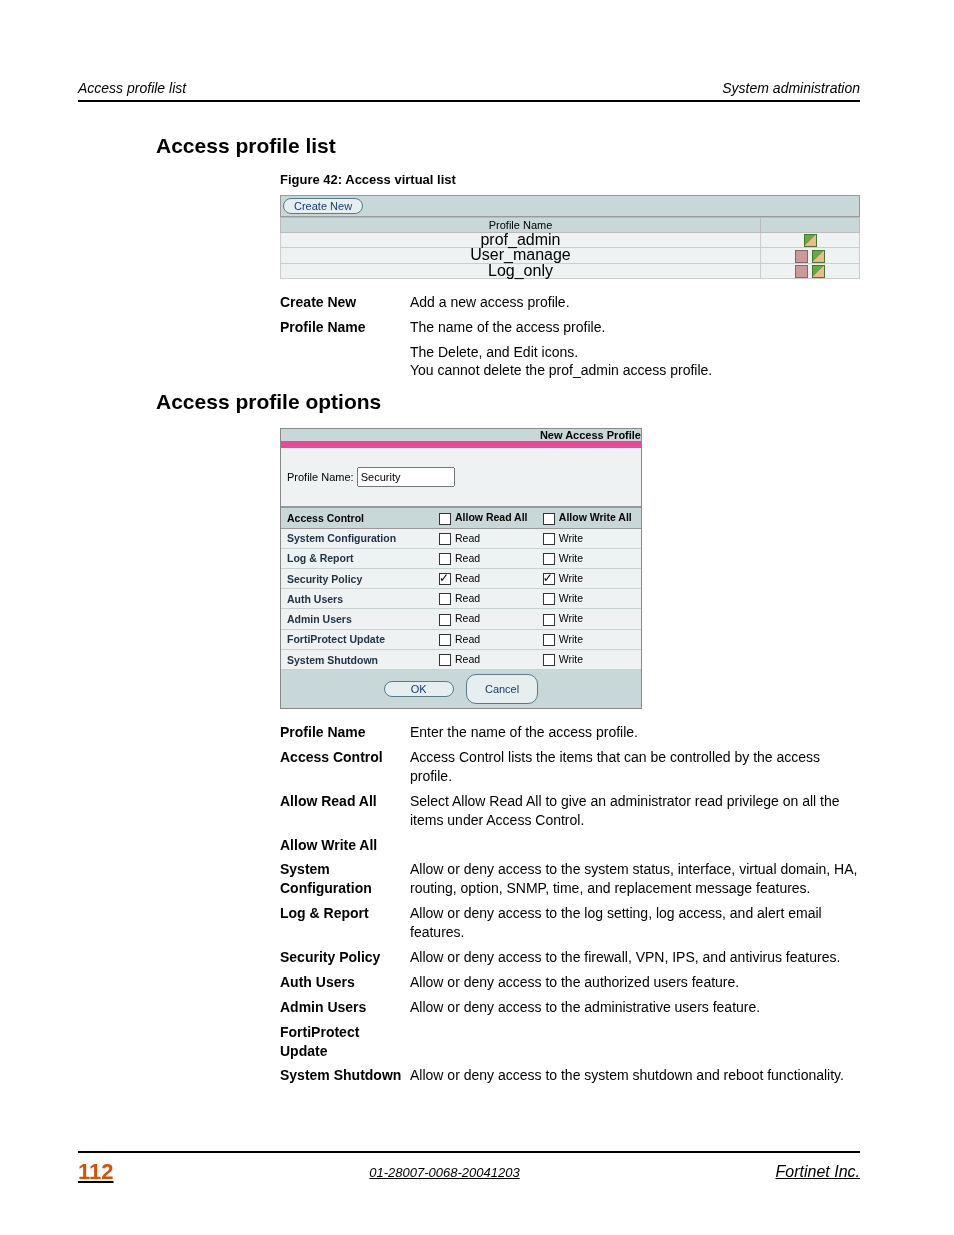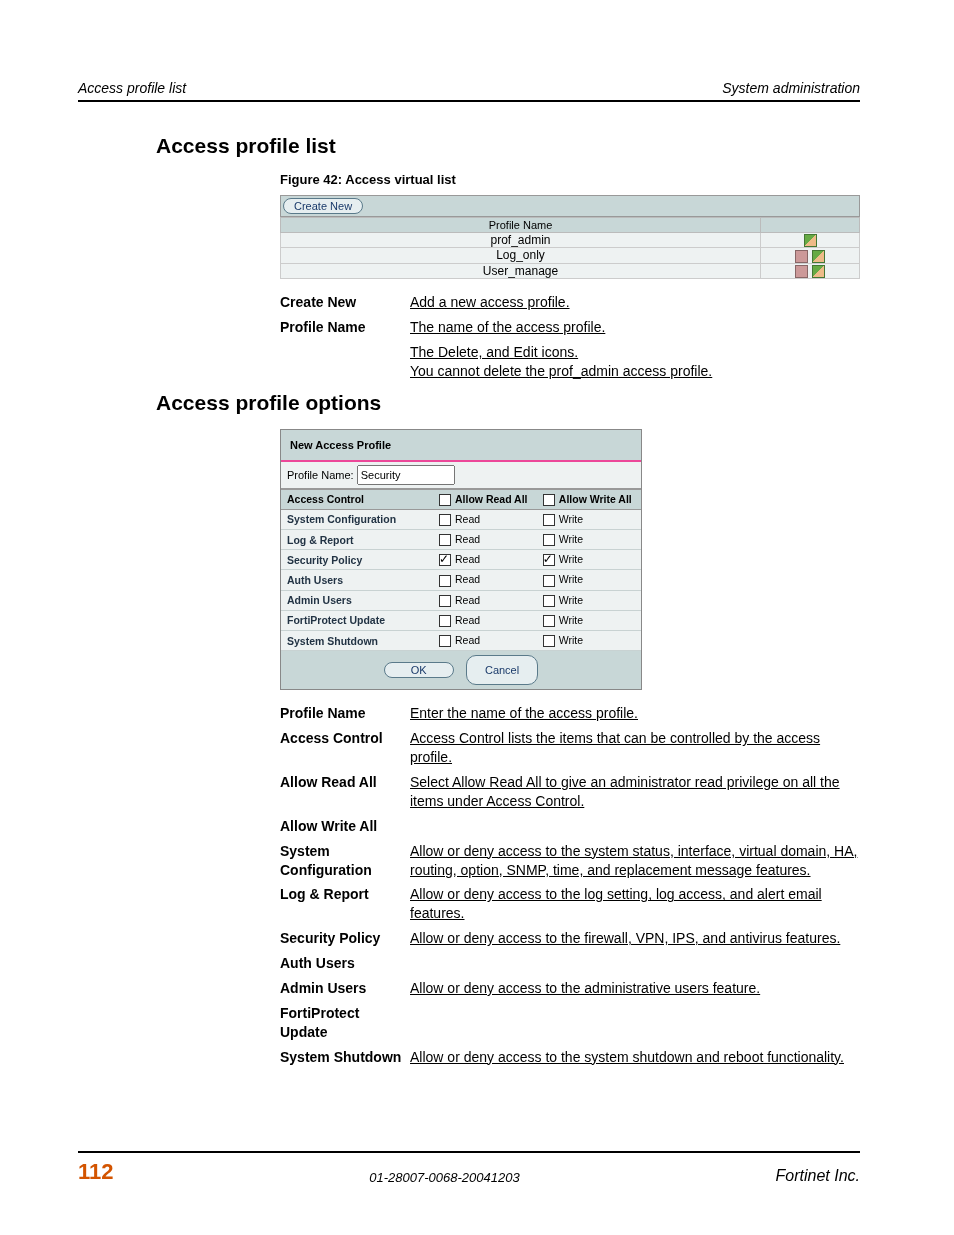--- a/index.html
+++ b/index.html
@@ -67,21 +67,21 @@
     text-align: center;
     font-size: 11px;
     border: 1px solid #bbb;
     padding: 1px 4px;
   }
   .fig42 td {
     background: #eef2f2;
     border: 1px solid #ccc;
     text-align: center;
     padding: 0 4px;
-    font-size: 12px;
+    font-size: 16px;
     line-height: 14px;
   }
   .fig42 td.icons { width: 90px; background:#eef2f2; }
   .ico {
     display: inline-block;
     width: 11px; height: 11px;
     vertical-align: middle;
   }
   .ico-edit { background: linear-gradient(135deg,#6a4 50%,#eb8 50%); border:1px solid #473; }
   .ico-del  { background: #c99; border:1px solid #866; position:relative;}
@@ -99,40 +99,39 @@
   }
   .defs .term {
     width: 130px;
     font-weight: bold;
     flex-shrink: 0;
     font-size: 14px;
   }
   .defs .desc {
     flex: 1;
     font-size: 14px;
-    text-decoration: underline;
   }
 
   
   .fig43 {
     margin-left: 202px;
     width: 360px;
     border: 1px solid #888;
     font-size: 11px;
   }
   .fig43 .titlebar {
     background: #c8d7d7;
-    text-align: left;
-    font-weight: bold;
-    padding: 9px;
-    border-bottom: 2px solid #ec4899;
+    text-align: right;
+    font-weight: bold;
+    padding: 0;
+    border-bottom: 7px solid #ec4899;
   }
   .fig43 .pname {
     background: #eef2f2;
-    padding: 3px 6px;
+    padding: 19px 6px;
     border-bottom: 1px solid #999;
   }
   .fig43 .pname input {
     font-size: 11px;
     height: 14px;
     width: 90px;
   }
   .fig43 table {
     width: 100%;
     border-collapse: collapse;
@@ -179,21 +178,22 @@
 
   .footer {
     position: absolute;
     bottom: 50px;
     left: 78px;
     right: 78px;
     border-top: 2px solid #000;
     padding-top: 6px;
     display: flex;
     justify-content: space-between;
-    align-items: flex-end;
+    align-items: center;
+    text-decoration: underline;
   }
   .footer .pnum {
     color: #d35400;
     font-weight: bold;
     font-size: 22px;
   }
   .footer .mid {
     font-style: italic;
     font-size: 13px;
   }
@@ -222,25 +222,25 @@
       <tbody>
           <tr>
         <th>Profile Name</th>
         <th style="width:90px;"></th>
       </tr>
       <tr>
         <td>prof_admin</td>
         <td class="icons"><span class="ico ico-edit"></span></td>
       </tr>
       <tr>
+        <td>User_manage</td>
+        <td class="icons"><span class="ico ico-del"></span> <span class="ico ico-edit"></span></td>
+      </tr>
+      <tr>
         <td>Log_only</td>
-        <td class="icons"><span class="ico ico-del"></span> <span class="ico ico-edit"></span></td>
-      </tr>
-      <tr>
-        <td>User_manage</td>
         <td class="icons"><span class="ico ico-del"></span> <span class="ico ico-edit"></span></td>
       </tr>
     </tbody>
       </table>
   </div>
 
   <div class="defs">
     <div class="row">
         <div class="term">Create New</div>
         <div class="desc">Add a new access profile.</div>
@@ -340,20 +340,21 @@
       <div class="row">
         <div class="term">Log &amp; Report</div>
         <div class="desc">Allow or deny access to the log setting, log access, and alert email features.</div>
       </div>
       <div class="row">
         <div class="term">Security Policy</div>
         <div class="desc">Allow or deny access to the firewall, VPN, IPS, and antivirus features.</div>
       </div>
       <div class="row">
         <div class="term">Auth Users</div>
+        <div class="desc">Allow or deny access to the authorized users feature.</div>
       </div>
       <div class="row">
         <div class="term">Admin Users</div>
         <div class="desc">Allow or deny access to the administrative users feature.</div>
       </div>
       <div class="row">
         <div class="term">FortiProtect Update</div>
       </div>
       <div class="row">
         <div class="term">System Shutdown</div>

